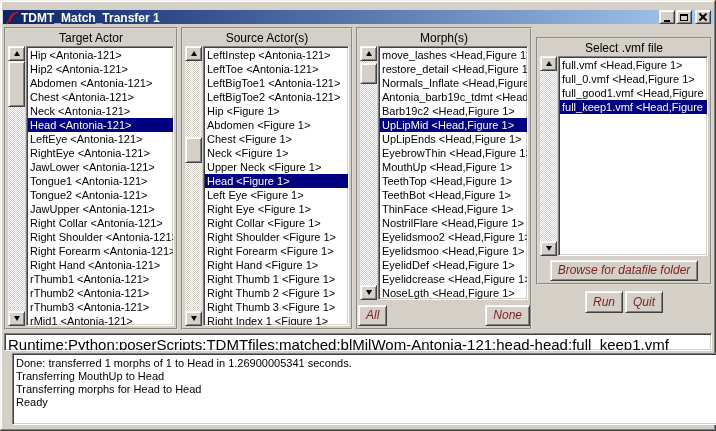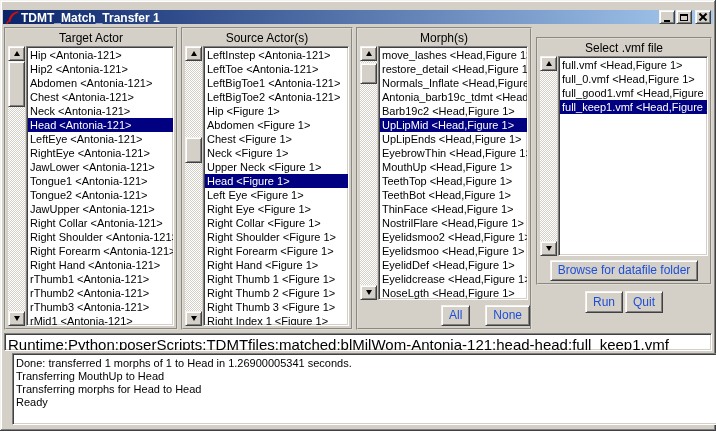--- a/index.html
+++ b/index.html
@@ -77,27 +77,28 @@
     border:1px solid; border-color:#808080 #ffffff #ffffff #808080;
     box-shadow: inset 1px 1px 0 #404040, inset -1px -1px 0 #d4d0c8;
   }
   .listbox { flex:1; background:#fff; overflow:hidden; padding:1px 0 0 1px; }
   .list-row { height:14px; line-height:14px; font-size:11px; color:#000;
     padding-left:2px; white-space:nowrap; overflow:hidden; }
   .list-row.selected { background:#000080; color:#fff; }
 
   
   .btn {
-    background:#d4d0c8; font-size:12px; color:#1d4ed8; padding:2px 7px 3px 7px;
+    background:#d4d0c8; font-size:12px; color:#7f1d1d; padding:2px 7px 3px 7px;
     border:1px solid; border-color:#f4f3ef #404040 #404040 #f4f3ef;
     box-shadow: inset 1px 1px 0 #ffffff, inset -1px -1px 0 #808080;
     white-space:nowrap;
-  }
-  .panel-btn-row { height:26px; display:flex; justify-content:flex-end;
-    align-items:flex-start; gap:15px; padding-top:3px; }
+    font-style:italic;
+  }
+  .panel-btn-row { height:26px; display:flex; justify-content:space-between;
+    align-items:flex-start; gap:2px; padding-top:3px; }
   .browse-row { height:25px; display:flex; justify-content:center;
     align-items:flex-start; padding-top:2px; }
   .runquit-row { position:absolute; left:536px; top:291px; width:176px; height:22px;
     display:flex; justify-content:center; gap:2px; }
 
   
   .runtime-box {
     position:absolute; left:4px; top:333px; width:708px; height:18px;
     background:#fff; padding:2px 2px 0 3px;
     font-size:15px; white-space:nowrap; overflow:hidden;

